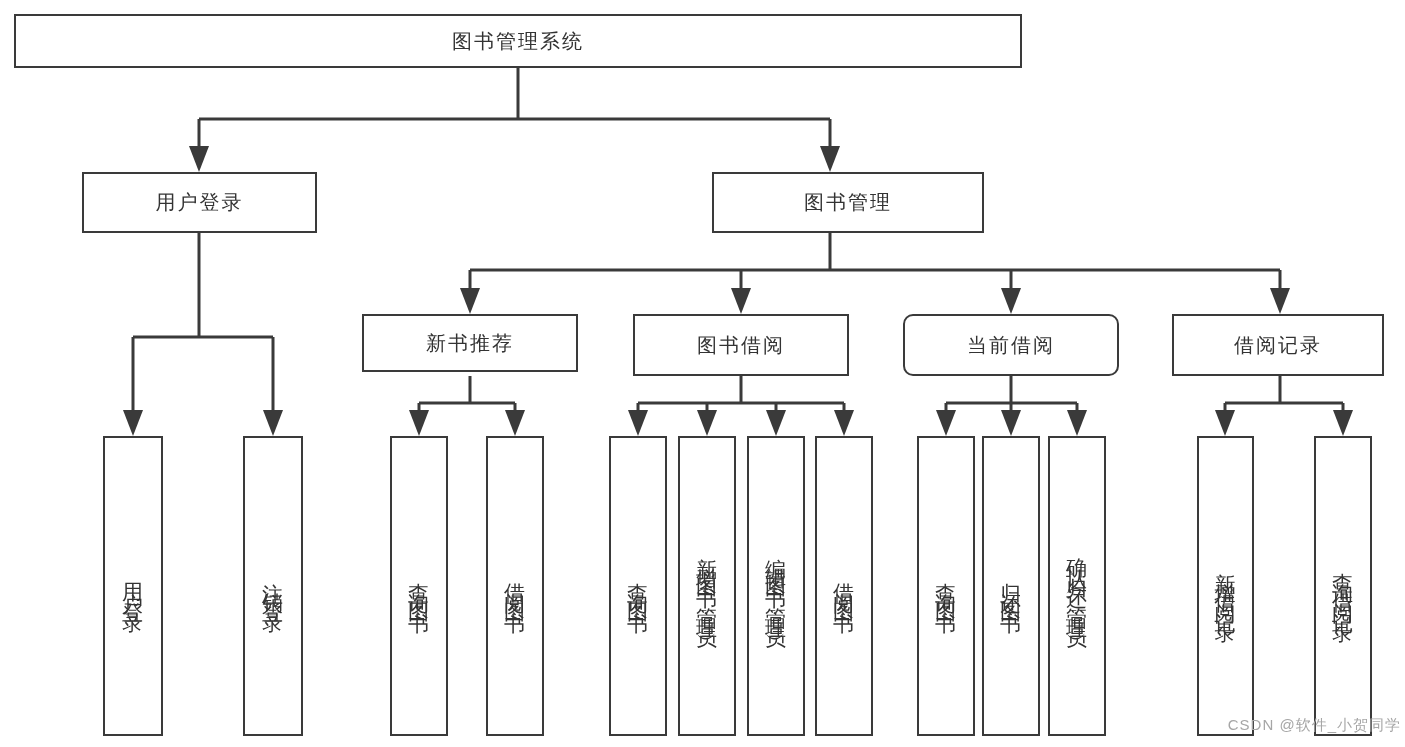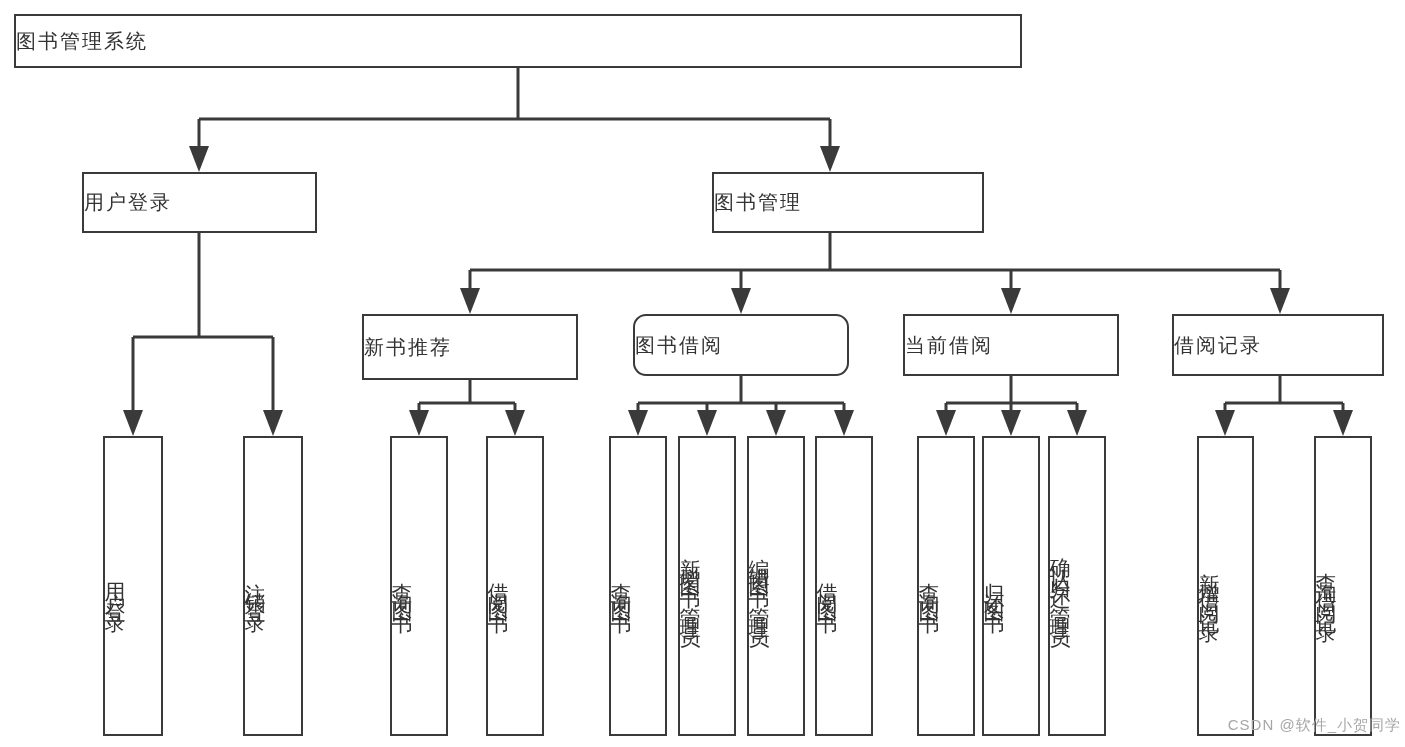--- a/index.html
+++ b/index.html
@@ -18,21 +18,21 @@
     width: 1405px; height: 747px;
     pointer-events: none;
   }
   .node {
     position: absolute;
     box-sizing: border-box;
     border: 2px solid var(--line, #3a3a3a);
     background: #ffffff;
     display: flex;
     align-items: center;
-    justify-content: flex-start;
+    justify-content: center;
     color: var(--ink, #333333);
   }
   .hbox { font-size: 20px; letter-spacing: 2px; }
   .vbox { font-size: 21px; }
   .vbox .vtext {
     writing-mode: vertical-rl;
     text-orientation: mixed;
     letter-spacing: 10px;
     line-height: 1;
     white-space: nowrap;
@@ -97,27 +97,27 @@
     <span>图书管理系统</span>
   </div>
 
   <div class="node hbox" style="left:82px; top:172px; width:235px; height:61px;">
     <span>用户登录</span>
   </div>
   <div class="node hbox" style="left:712px; top:172px; width:272px; height:61px;">
     <span>图书管理</span>
   </div>
 
-  <div class="node hbox" style="left:362px; top:314px; width:216px; height:66px;">
+  <div class="node hbox" style="left:362px; top:314px; width:216px; height:58px;">
     <span>新书推荐</span>
   </div>
-  <div class="node hbox" style="left:633px; top:314px; width:216px; height:62px;border-radius:13px;">
+  <div class="node hbox" style="left:633px; top:314px; width:216px; height:62px;">
     <span>图书借阅</span>
   </div>
-  <div class="node hbox" style="left:903px; top:314px; width:216px; height:62px;">
+  <div class="node hbox" style="left:903px; top:314px; width:216px; height:62px;border-radius:10px;">
     <span>当前借阅</span>
   </div>
   <div class="node hbox" style="left:1172px; top:314px; width:212px; height:62px;">
     <span>借阅记录</span>
   </div>
 
   <div class="node vbox" style="left:103px; top:436px; width:60px; height:300px;">
     <span class="vtext">用户登录</span>
   </div>
   <div class="node vbox" style="left:243px; top:436px; width:60px; height:300px;">

